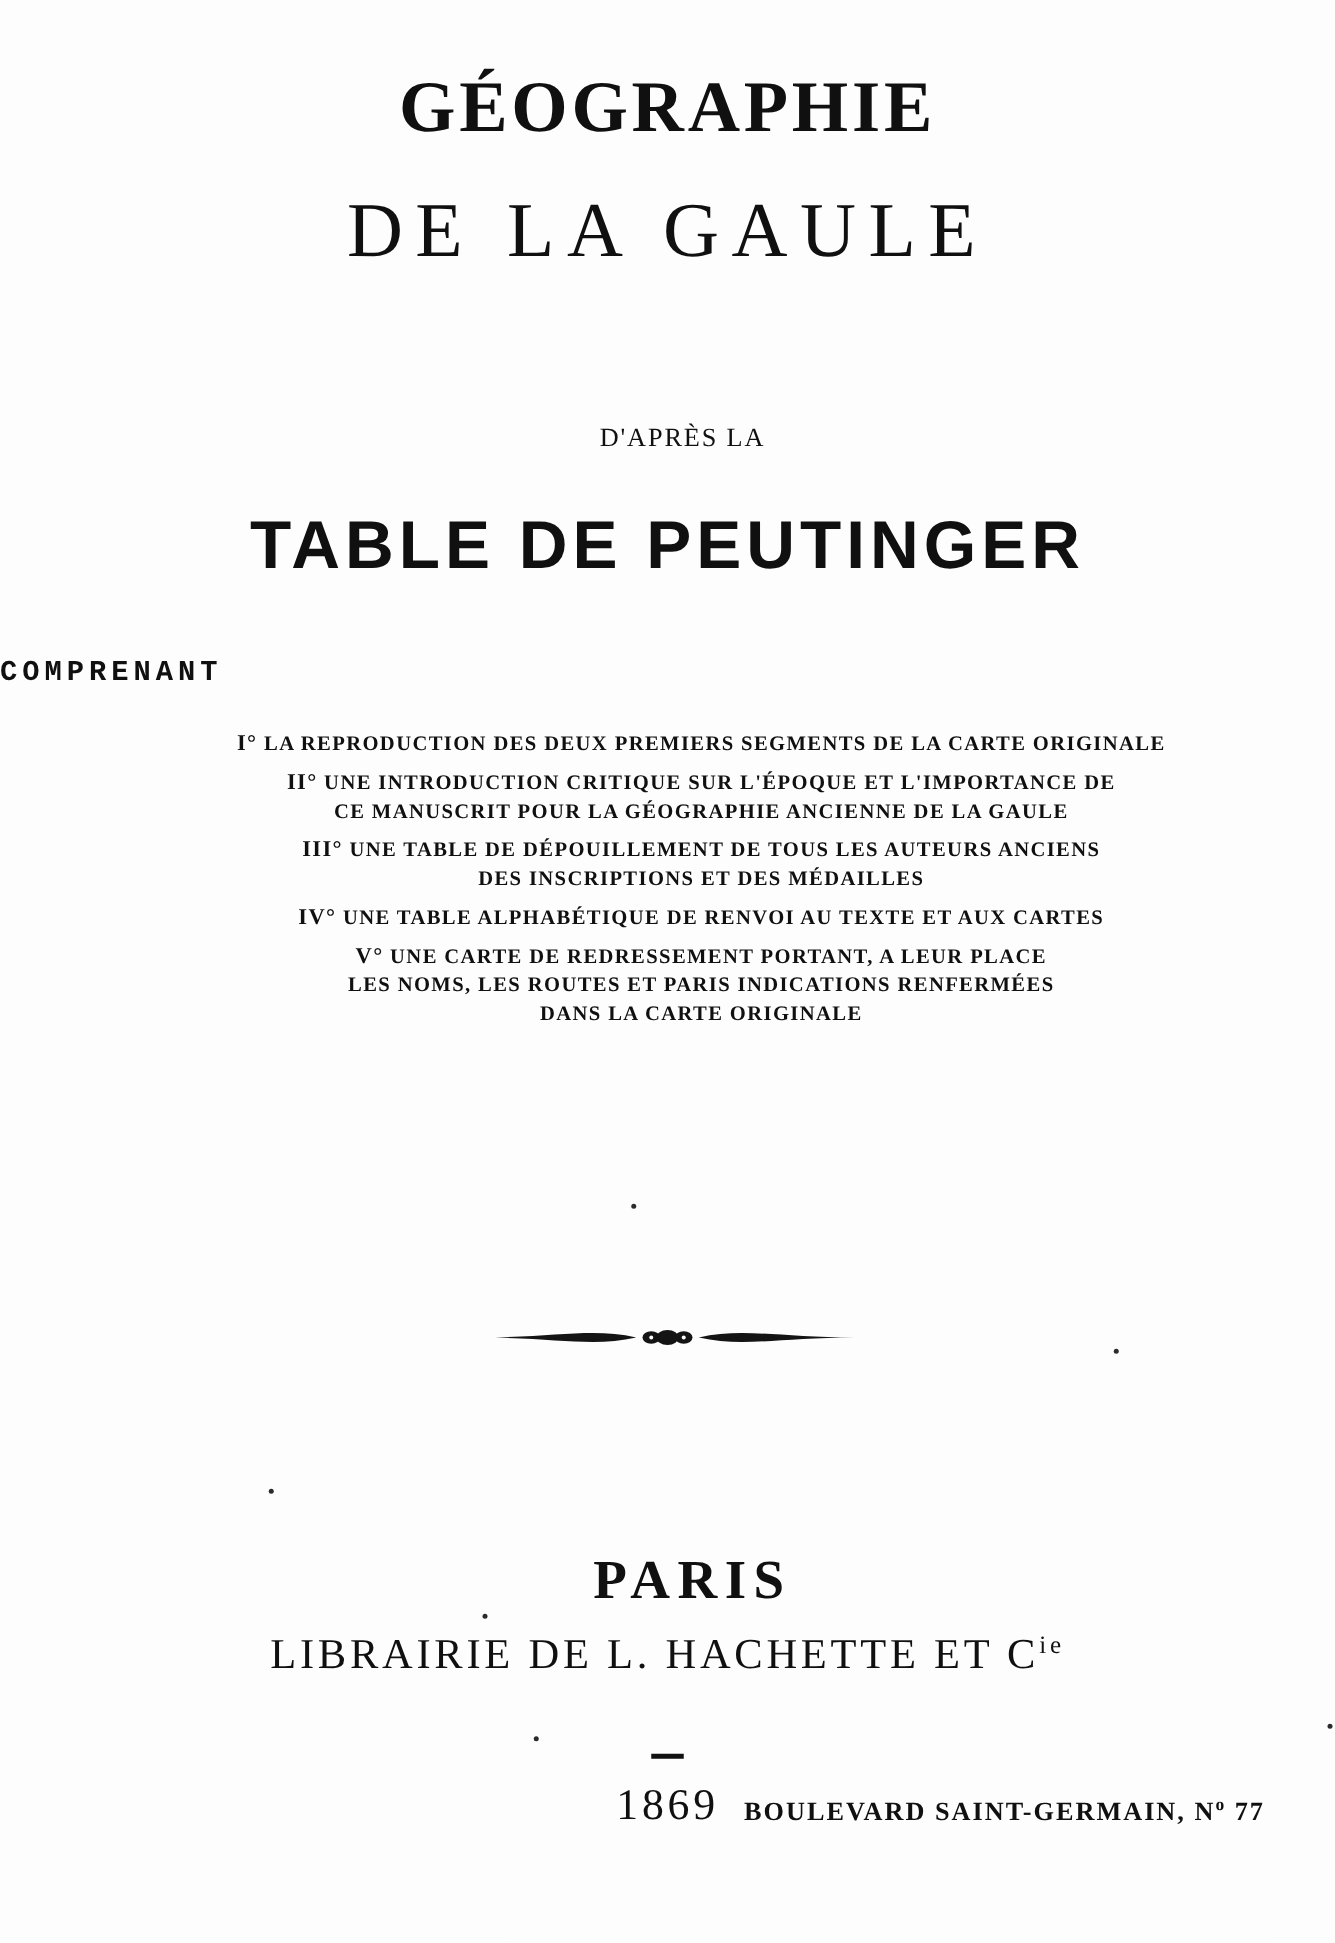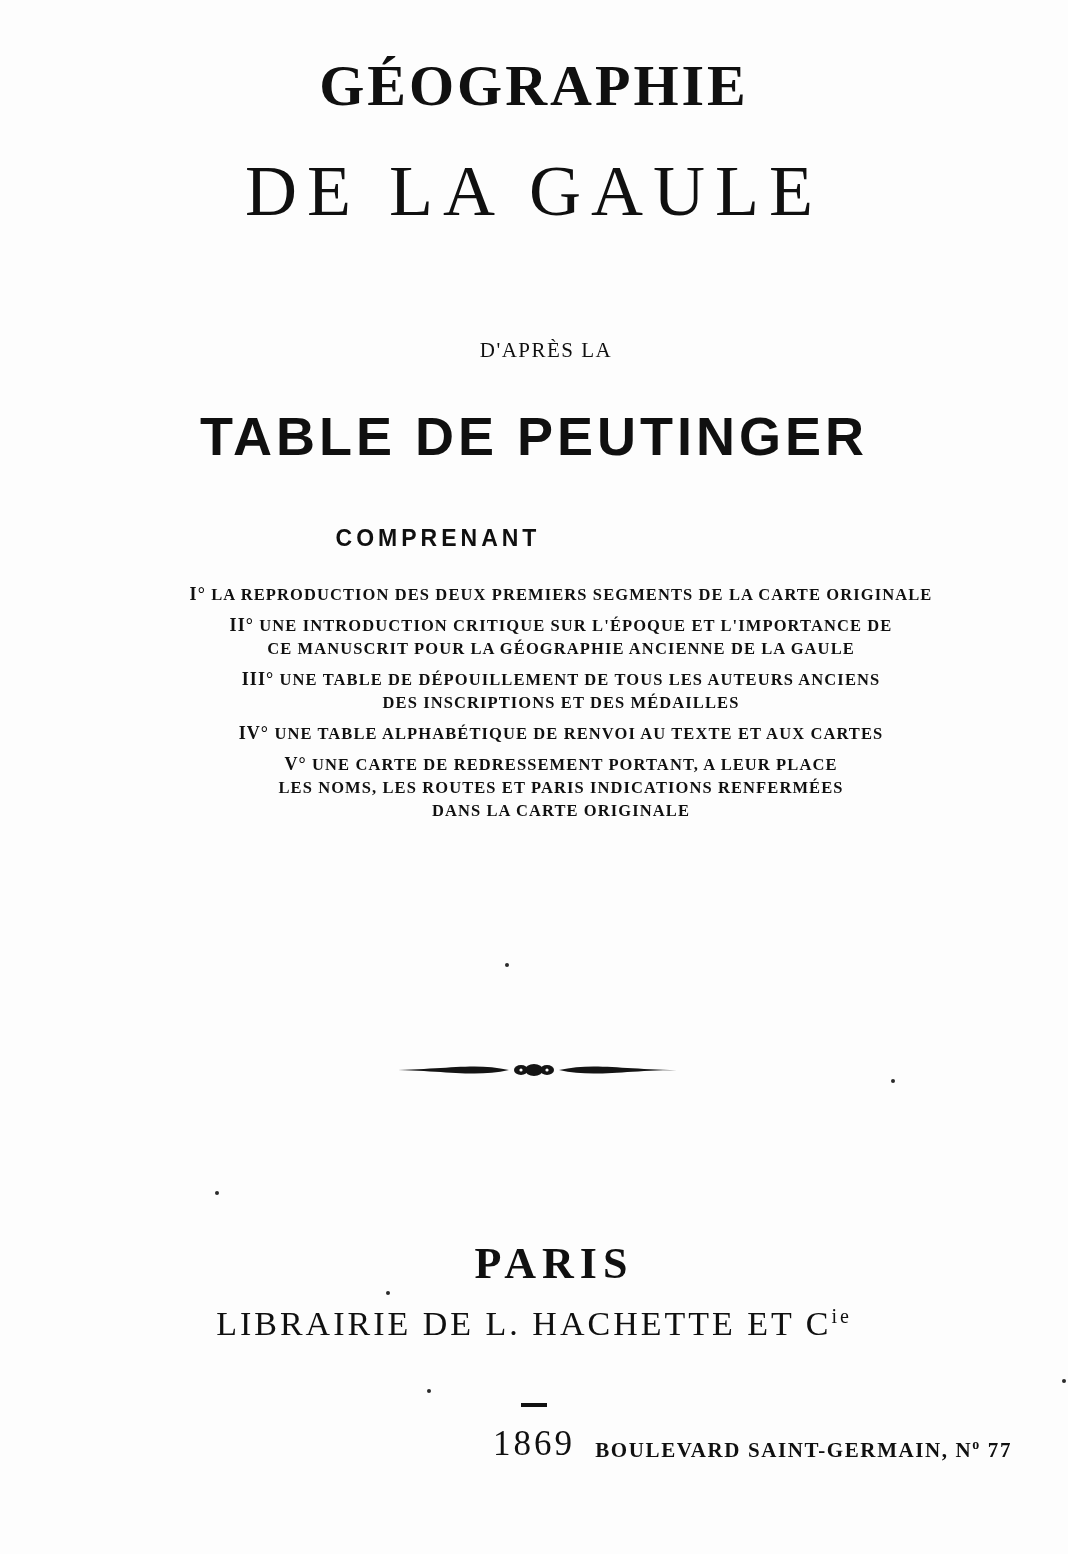--- a/index.html
+++ b/index.html
@@ -33,21 +33,21 @@
     letter-spacing: 3px;
     font-family: "Liberation Serif", serif;
   }
 
   #line-delagaule {
     position: absolute;
     top: 150px;
     left: 0;
     width: 1068px;
     text-align: center;
-    font-size: 72px;
+    font-size: 62px;
     font-weight: normal;
     letter-spacing: 10px;
     font-family: "Liberation Serif", serif;
   }
 
   #line-dapres {
     position: absolute;
     top: 338px;
     left: 0;
     width: 1068px;
@@ -68,25 +68,25 @@
     font-weight: bold;
     letter-spacing: 4px;
     font-family: "Liberation Sans", sans-serif;
   }
 
   #line-comprenant {
     position: absolute;
     top: 525px;
     left: 0;
     width: 876px;
-    text-align: center;
+    text-align: left;
     font-size: 23px;
     font-weight: bold;
     letter-spacing: 4px;
-    font-family: Liberation Sans, sans-serif;
+    font-family: Liberation Mono, monospace;
   }
 
   #contents-list {
     position: absolute;
     top: 583px;
     left: 0;
     width: 1068px;
     text-align: center;
     padding-left: 27px;
   }

